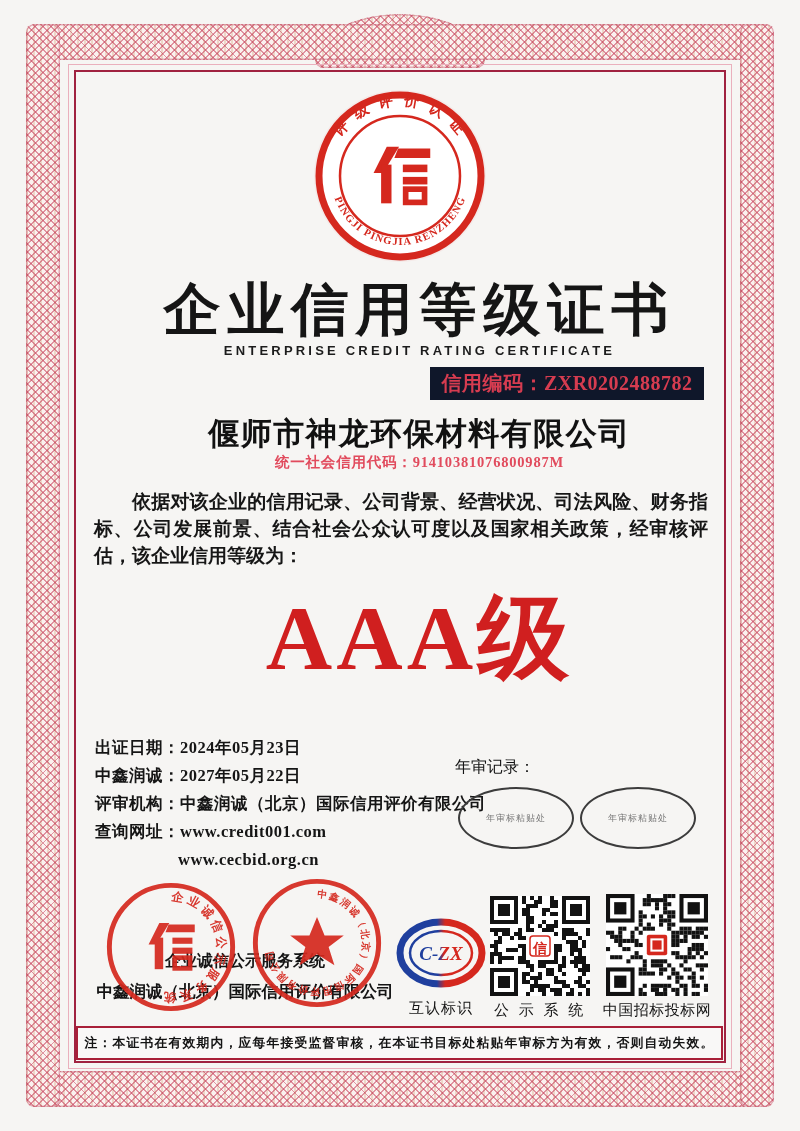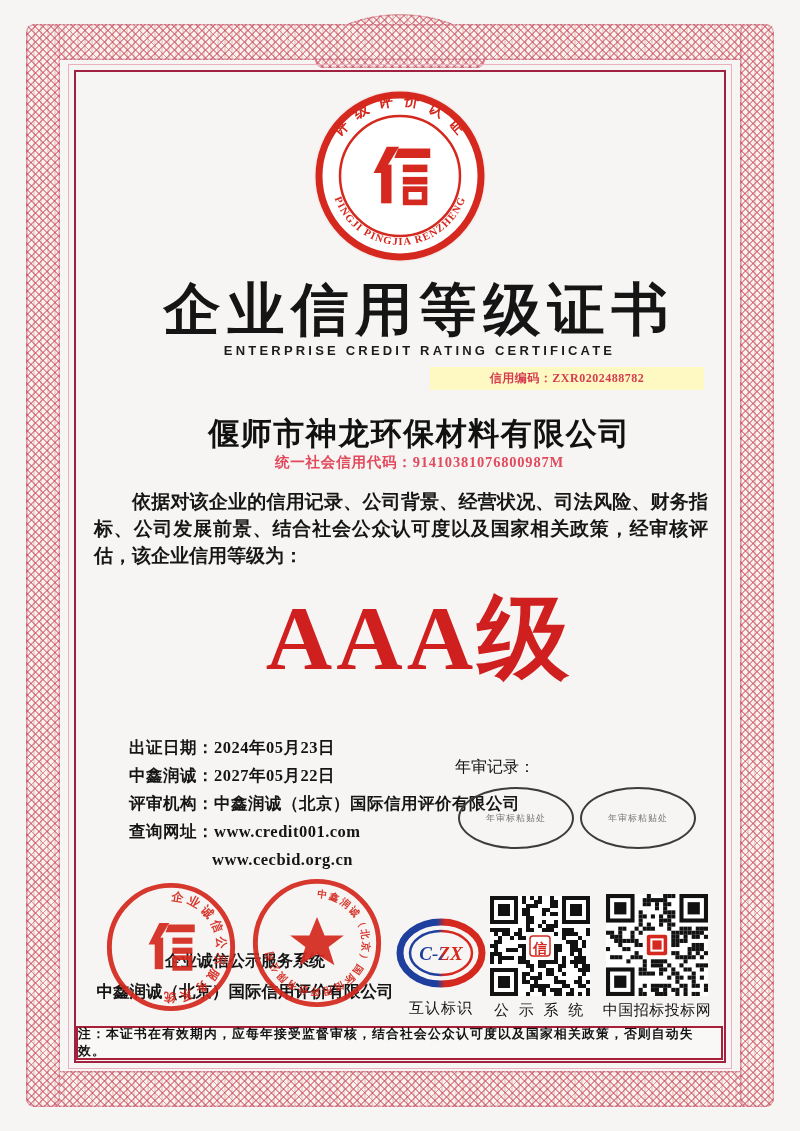--- a/index.html
+++ b/index.html
@@ -21,29 +21,29 @@
   .crest{position:absolute;left:50%;top:14px;transform:translateX(-50%);
     width:170px;height:54px;border-radius:50% 50% 8px 8px / 85% 85% 8px 8px;z-index:0;}
   .line-pink{position:absolute;inset:64px 68px 62px 68px;border:1.5px solid #eab0bd;z-index:1;}
   .line-dark{position:absolute;inset:70px 74px 68px 74px;border:2.5px solid #a02240;z-index:1;}
   
   .abs{position:absolute;z-index:2;}
   .center{left:12px;right:0;text-align:center;padding-left:27px;}
   .title-zh{top:272px;font-size:57px;font-weight:900;letter-spacing:7px;color:#151515;}
   .title-en{top:343px;font-size:13px;font-weight:700;letter-spacing:3.2px;color:#1c1c1c;
             font-family:"Liberation Sans","DejaVu Sans",sans-serif;}
-  .code-strip{top:367px;left:430px;width:274px;text-align:center;background:#fef9c3;
-              padding:3px 0;font-size:12px;color:#d63c50;font-weight:700;letter-spacing:.5px;}
+  .code-strip{top:367px;left:430px;width:274px;text-align:center;background:#0f172a;
+              padding:3px 0;font-size:20px;color:#d63c50;font-weight:700;letter-spacing:.5px;}
   .company{top:413px;font-size:31px;font-weight:900;letter-spacing:1.5px;color:#111;}
   .uscc{top:453px;font-size:14.5px;color:#e14b5d;font-weight:700;letter-spacing:.8px;}
   .statement{top:489px;left:94px;width:614px;font-size:19px;font-weight:700;line-height:1.42;
              text-indent:2em;text-align:justify;color:#161616;}
   .rating{top:576px;font-size:92px;color:#d01f1f;font-weight:900;letter-spacing:4px;}
   .details{top:734px;left:95px;font-size:16.5px;font-weight:800;color:#151515;}
-  .details .row{height:28px;line-height:28px;letter-spacing:.5px;margin-left:34px;}
+  .details .row{height:28px;line-height:28px;letter-spacing:.5px;}
   .details .row.cont{padding-left:83px;}
   .annual-label{left:455px;top:757px;font-size:16px;font-weight:400;color:#151515;text-align:right;}
   .oval{border:2px solid #3c3c3c;border-radius:50%;display:flex;align-items:center;
         justify-content:center;background:transparent;}
   .oval span{font-size:9px;color:#777;letter-spacing:1px;}
   .oval1{left:458px;top:787px;width:112px;height:58px;}
   .oval2{left:580px;top:787px;width:112px;height:58px;}
   .f-line1{left:120px;top:951px;width:250px;text-align:center;font-size:16px;font-weight:800;color:#141414;}
   .f-line2{left:68px;top:981px;width:354px;text-align:center;font-size:16.5px;font-weight:800;color:#141414;}
   .stamp{opacity:.92;}
@@ -572,15 +572,15 @@
       <rect x="80" y="8" width="12" height="12" fill="#121212"></rect>
       <rect x="0" y="72" width="28" height="28" fill="#121212"></rect>
       <rect x="4" y="76" width="20" height="20" fill="#fff"></rect>
       <rect x="8" y="80" width="12" height="12" fill="#121212"></rect>
       <rect x="38" y="38" width="24" height="24" fill="#fff"></rect>
       <rect x="40" y="40" width="20" height="20" rx="2" fill="#d5281e"></rect>
       <rect x="44.5" y="44.5" width="11" height="11" fill="none" stroke="#fff" stroke-width="2"></rect>
     </svg>
   <div class="abs flabel qr2-label">中国招标投标网</div>
 
-  <div class="abs note-box">注：本证书在有效期内，应每年接受监督审核，结合社会公众认可度以及国家相关政策，否则自动失效。</div>
+  <div class="abs note-box">注：本证书在有效期内，应每年接受监督审核，在本证书目标处粘贴年审标方为有效，否则自动失效。</div>
 
 </div>
 
 </body></html>

